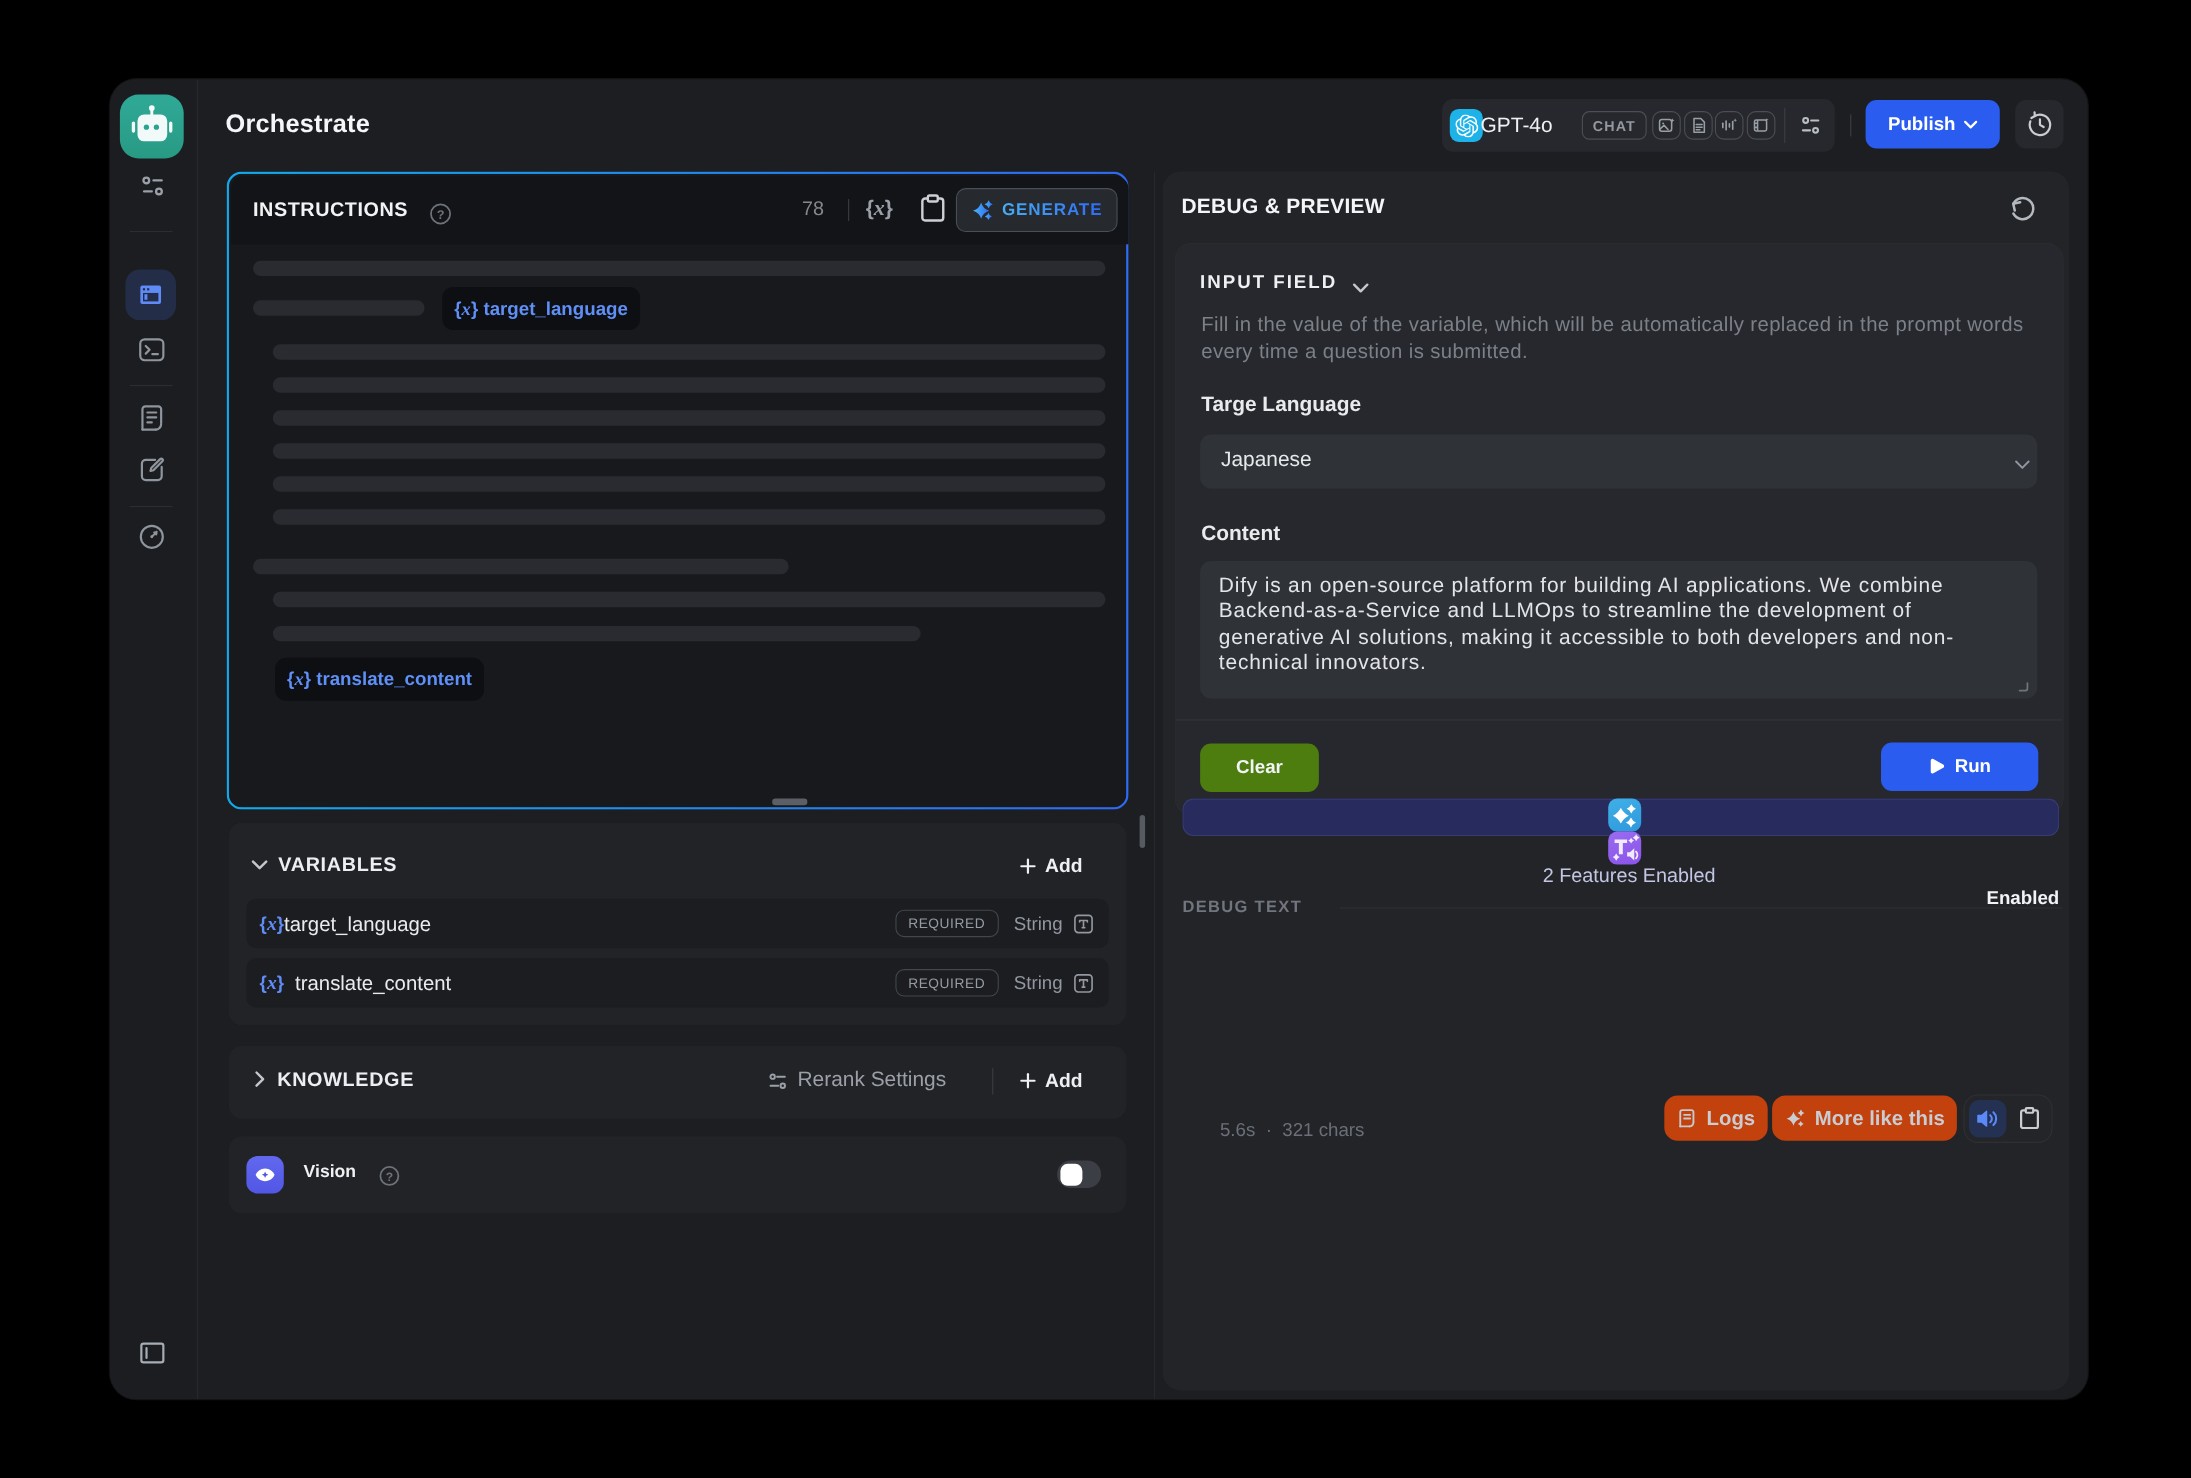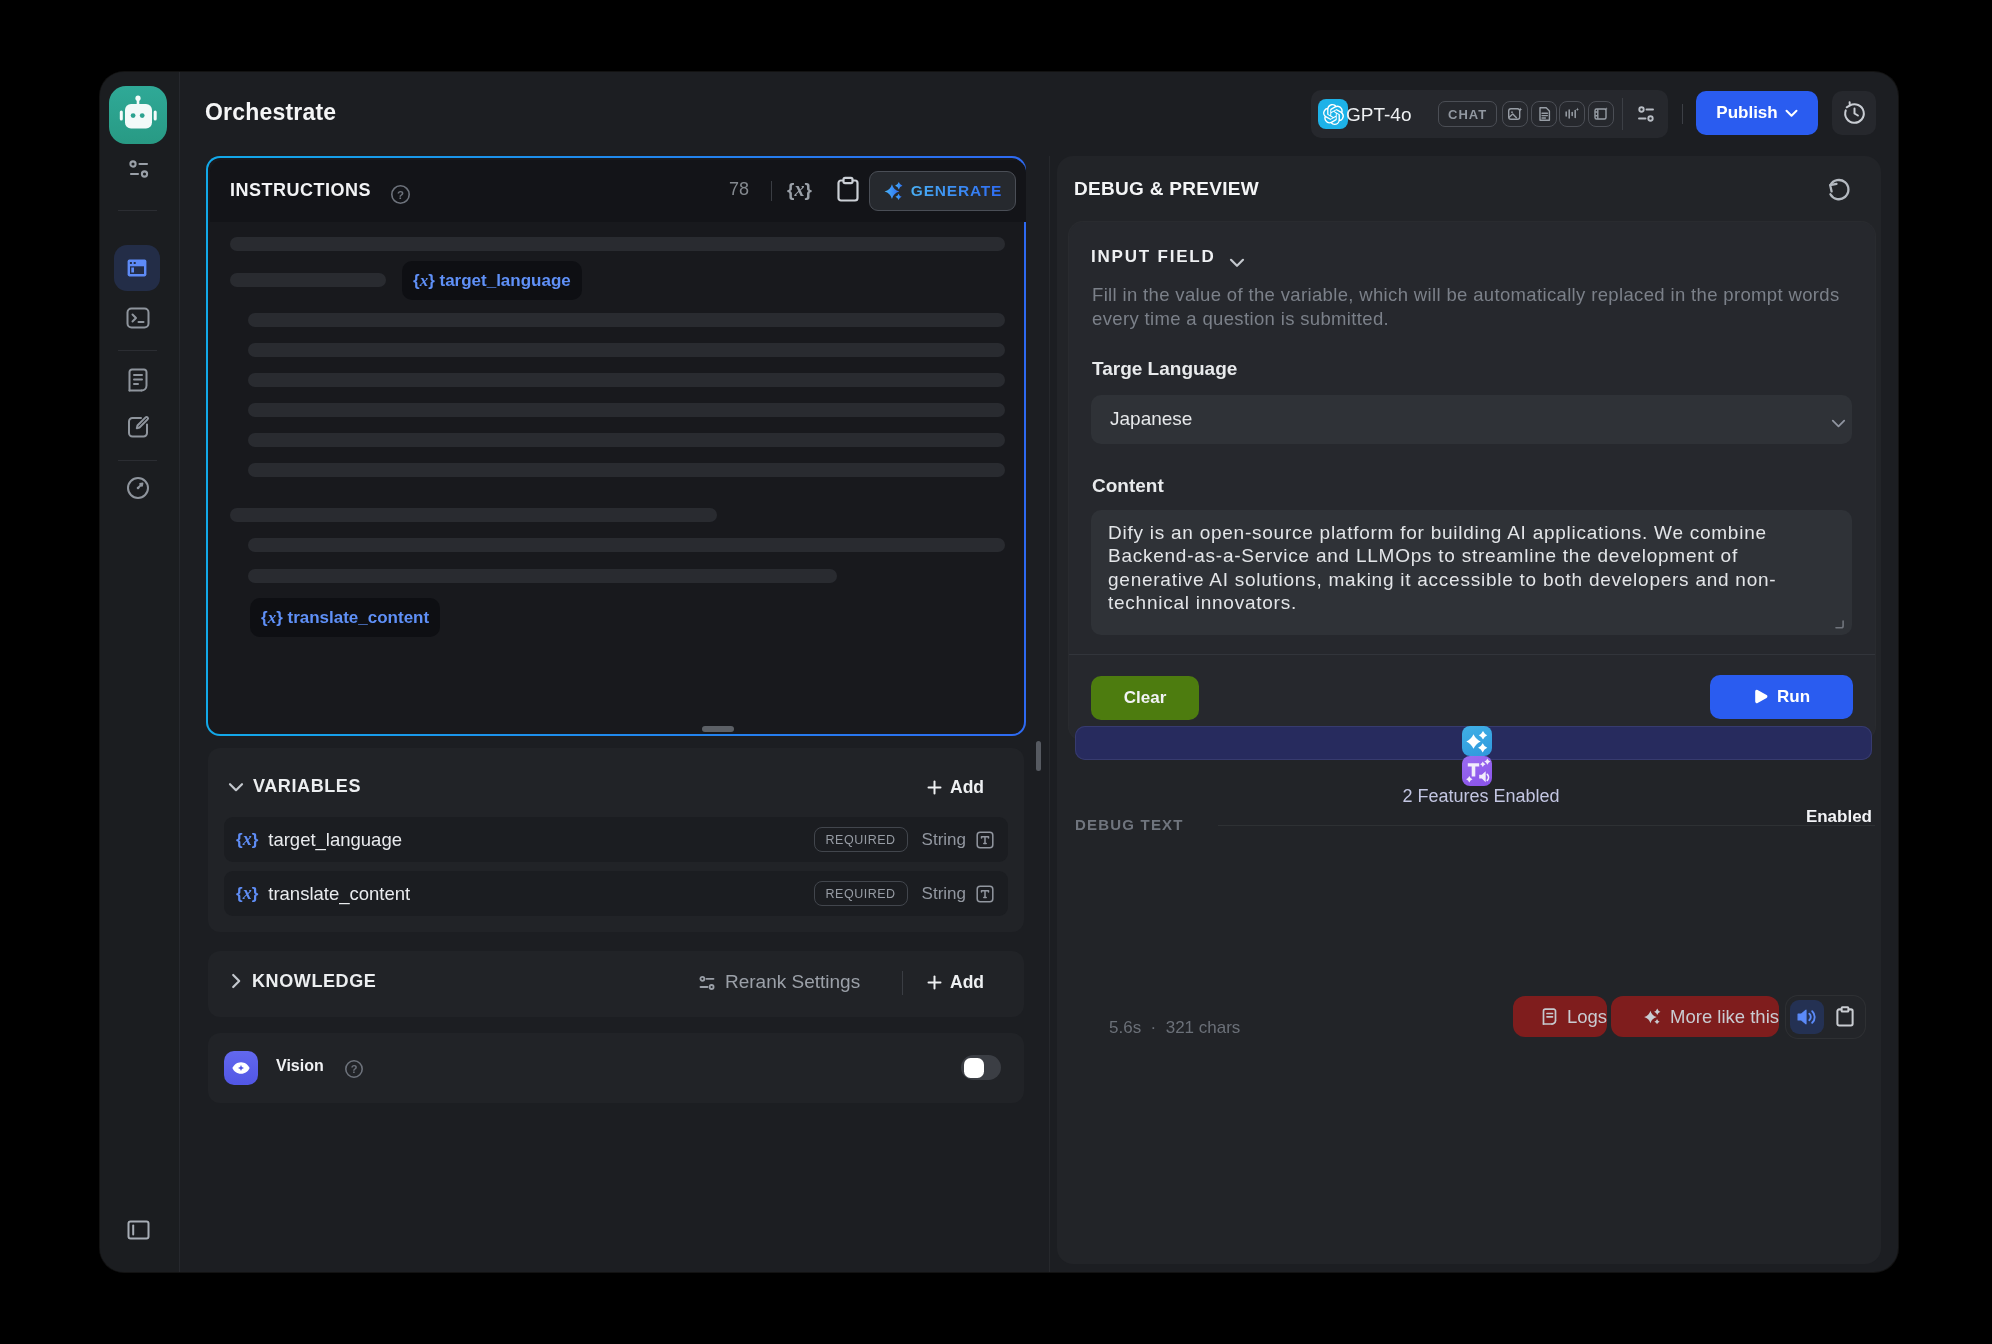--- a/index.html
+++ b/index.html
@@ -48,22 +48,22 @@
 .field { background:#2f3237; border-radius:10px; position:absolute; }
 .clearbtn { position:absolute; left:22px; top:454px; width:108px; height:44px; border-radius:10px; background:#4d7c0f;
   color:#f2f3f5; font-size:17px; font-weight:600; display:flex; align-items:center; justify-content:center; }
 .runbtn { position:absolute; left:641px; top:453px; width:143px; height:44px; border-radius:10px; background:#2a5cf0;
   color:#fff; font-size:17px; font-weight:600; display:flex; align-items:center; justify-content:center; gap:9px; }
 .featbar { position:absolute; left:18px; top:570px; width:797px; height:34px; border-radius:10px; background:#272b5e;
   box-shadow:0 0 0 1px #373b6e inset; display:flex; align-items:center;flex-direction:column; }
 .ficon { width:30px; height:30px; border-radius:8px; display:flex; align-items:center; justify-content:center; }
 .outcard { position:absolute; left:11px; top:688px; width:807px; height:175px; background:#26282d; border-radius:14px;
   color:#dce0e3; font-size:20px; line-height:32.5px; padding:22px 24px; letter-spacing:.2px; }
-.smbtn { position:absolute; top:840px; height:41px; border-radius:12px; background:#7f1d1d; color:#c9ccd2;
-  font-size:18.5px; font-weight:400; display:flex; align-items:center; justify-content:flex-end; gap:8px; }
+.smbtn { position:absolute; top:840px; height:41px; border-radius:12px; background:#c2410c; color:#c9ccd2;
+  font-size:18.5px; font-weight:700; display:flex; align-items:center; justify-content:center; gap:8px; }
 </style>
 </head>
 <body>
 <div class="win">
 
   <div class="sidebar">
     <div class="appicon">
       <svg width="58" height="58" viewBox="0 0 58 58">
         <rect x="27.7" y="11" width="2.6" height="9" rx="1.3" fill="#f4fbfa"></rect>
         <circle cx="29" cy="12.2" r="2.6" fill="#f4fbfa"></circle>
@@ -252,21 +252,21 @@
     <div class="abs" style="left:20px; top:31px;"><svg width="16" height="11" viewBox="0 0 16 11" fill="none" stroke="#c3c7cd" stroke-width="2.2" stroke-linecap="round" stroke-linejoin="round">
           <path d="M2 2.2 L8 8.2 L14 2.2"></path>
         </svg></div>
     <div class="abs secttitle" style="left:45px; top:28px;">VARIABLES</div>
     <div class="abs addbtn" style="left:719px; top:29px;"><svg width="15" height="15" viewBox="0 0 15 15" stroke="#eef0f2" stroke-width="2" stroke-linecap="round">
           <line x1="7.5" y1="1.5" x2="7.5" y2="13.5"></line>
           <line x1="1.5" y1="7.5" x2="13.5" y2="7.5"></line>
         </svg> Add</div>
     <div class="vrow" style="top:69px">
       <span style="color:#5f8df5; font-size:17px; font-weight:600; margin-left:12px;">{<i style="font-family:'Liberation Serif'; font-size:18px;">x</i>}</span>
-      <span style="color:#e9ebee; font-size:18.5px; margin-left:10px;">target_language</span>
+      <span style="color:#e9ebee; font-size:18.5px; margin-left:0;">target_language</span>
       <span style="margin-left:auto;" class="reqbadge">REQUIRED</span>
       <span style="color:#9297a0; font-size:17px; margin-left:14px;">String</span>
       <svg style="margin:0 14px 0 10px;" width="18" height="18" viewBox="0 0 18 18" fill="none" stroke="#9297a0" stroke-width="1.5">
           <rect x="1.2" y="1.2" width="15.6" height="15.6" rx="3"></rect>
           <path d="M5.5 5.8 h7 M9 5.8 V12.4 M7.8 12.4 h2.4 M5.5 5.8 v1.3 M12.5 5.8 v1.3" stroke-linecap="round"></path>
         </svg>
     </div>
     <div class="vrow" style="top:123px">
       <span style="color:#5f8df5; font-size:17px; font-weight:600; margin-left:12px;">{<i style="font-family:'Liberation Serif'; font-size:18px;">x</i>}</span>
       <span style="color:#e9ebee; font-size:18.5px; margin-left:10px;">translate_content</span>

